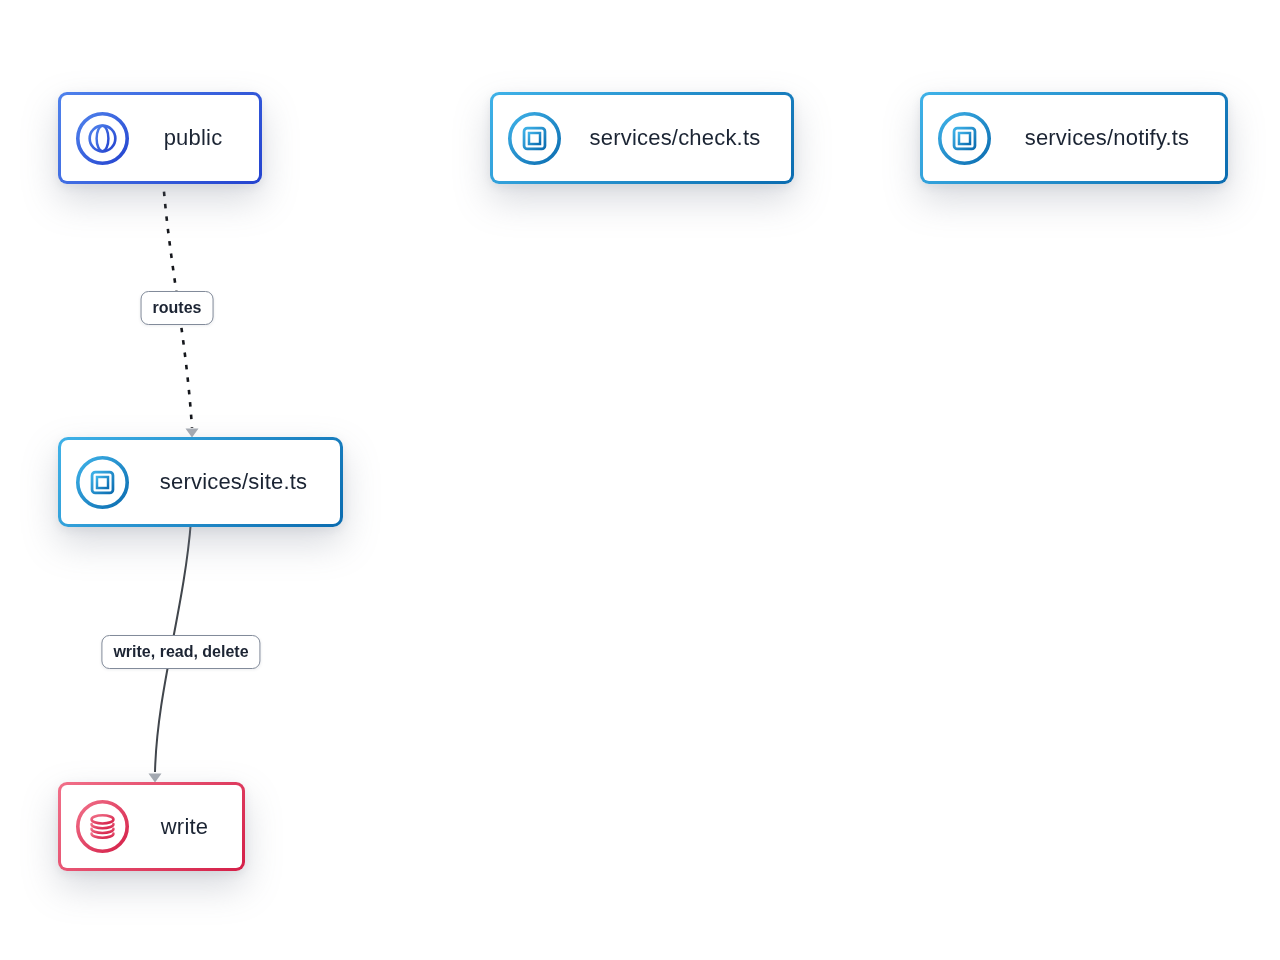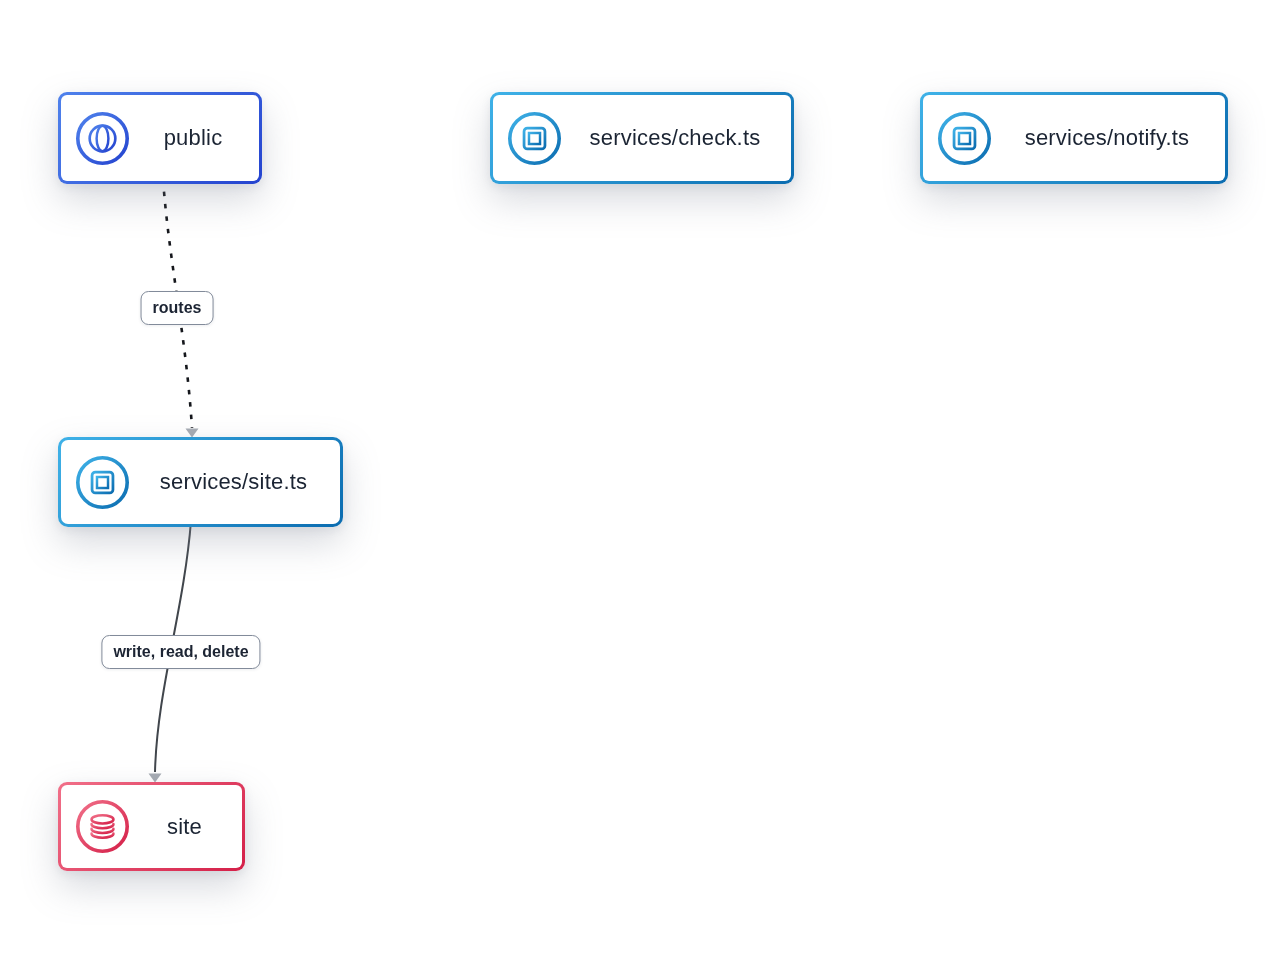--- a/index.html
+++ b/index.html
@@ -202,19 +202,19 @@
           <circle cx="30" cy="30" r="26" stroke-width="3.8"></circle>
           <ellipse cx="30" cy="22.5" rx="11.5" ry="4.3" stroke-width="2.7"></ellipse>
           <path d="M 18.5 22.5 L 18.5 37.5" stroke-width="2.7"></path>
           <path d="M 41.5 22.5 L 41.5 37.5" stroke-width="2.7"></path>
           <path d="M 18.5 27.5 A 11.5 4.3 0 0 0 41.5 27.5" stroke-width="2.7"></path>
           <path d="M 18.5 32.5 A 11.5 4.3 0 0 0 41.5 32.5" stroke-width="2.7"></path>
           <path d="M 18.5 37.5 A 11.5 4.3 0 0 0 41.5 37.5" stroke-width="2.7"></path>
         </g>
       </svg>
     </span>
-    <span class="node-label">site</span>
+    <span class="node-label">write</span>
   </div>
 
   <div class="edge-label" id="edge-label-0">routes</div>
   <div class="edge-label" id="edge-label-1">write, read, delete</div>
 
 </div>
 
 </body></html>

